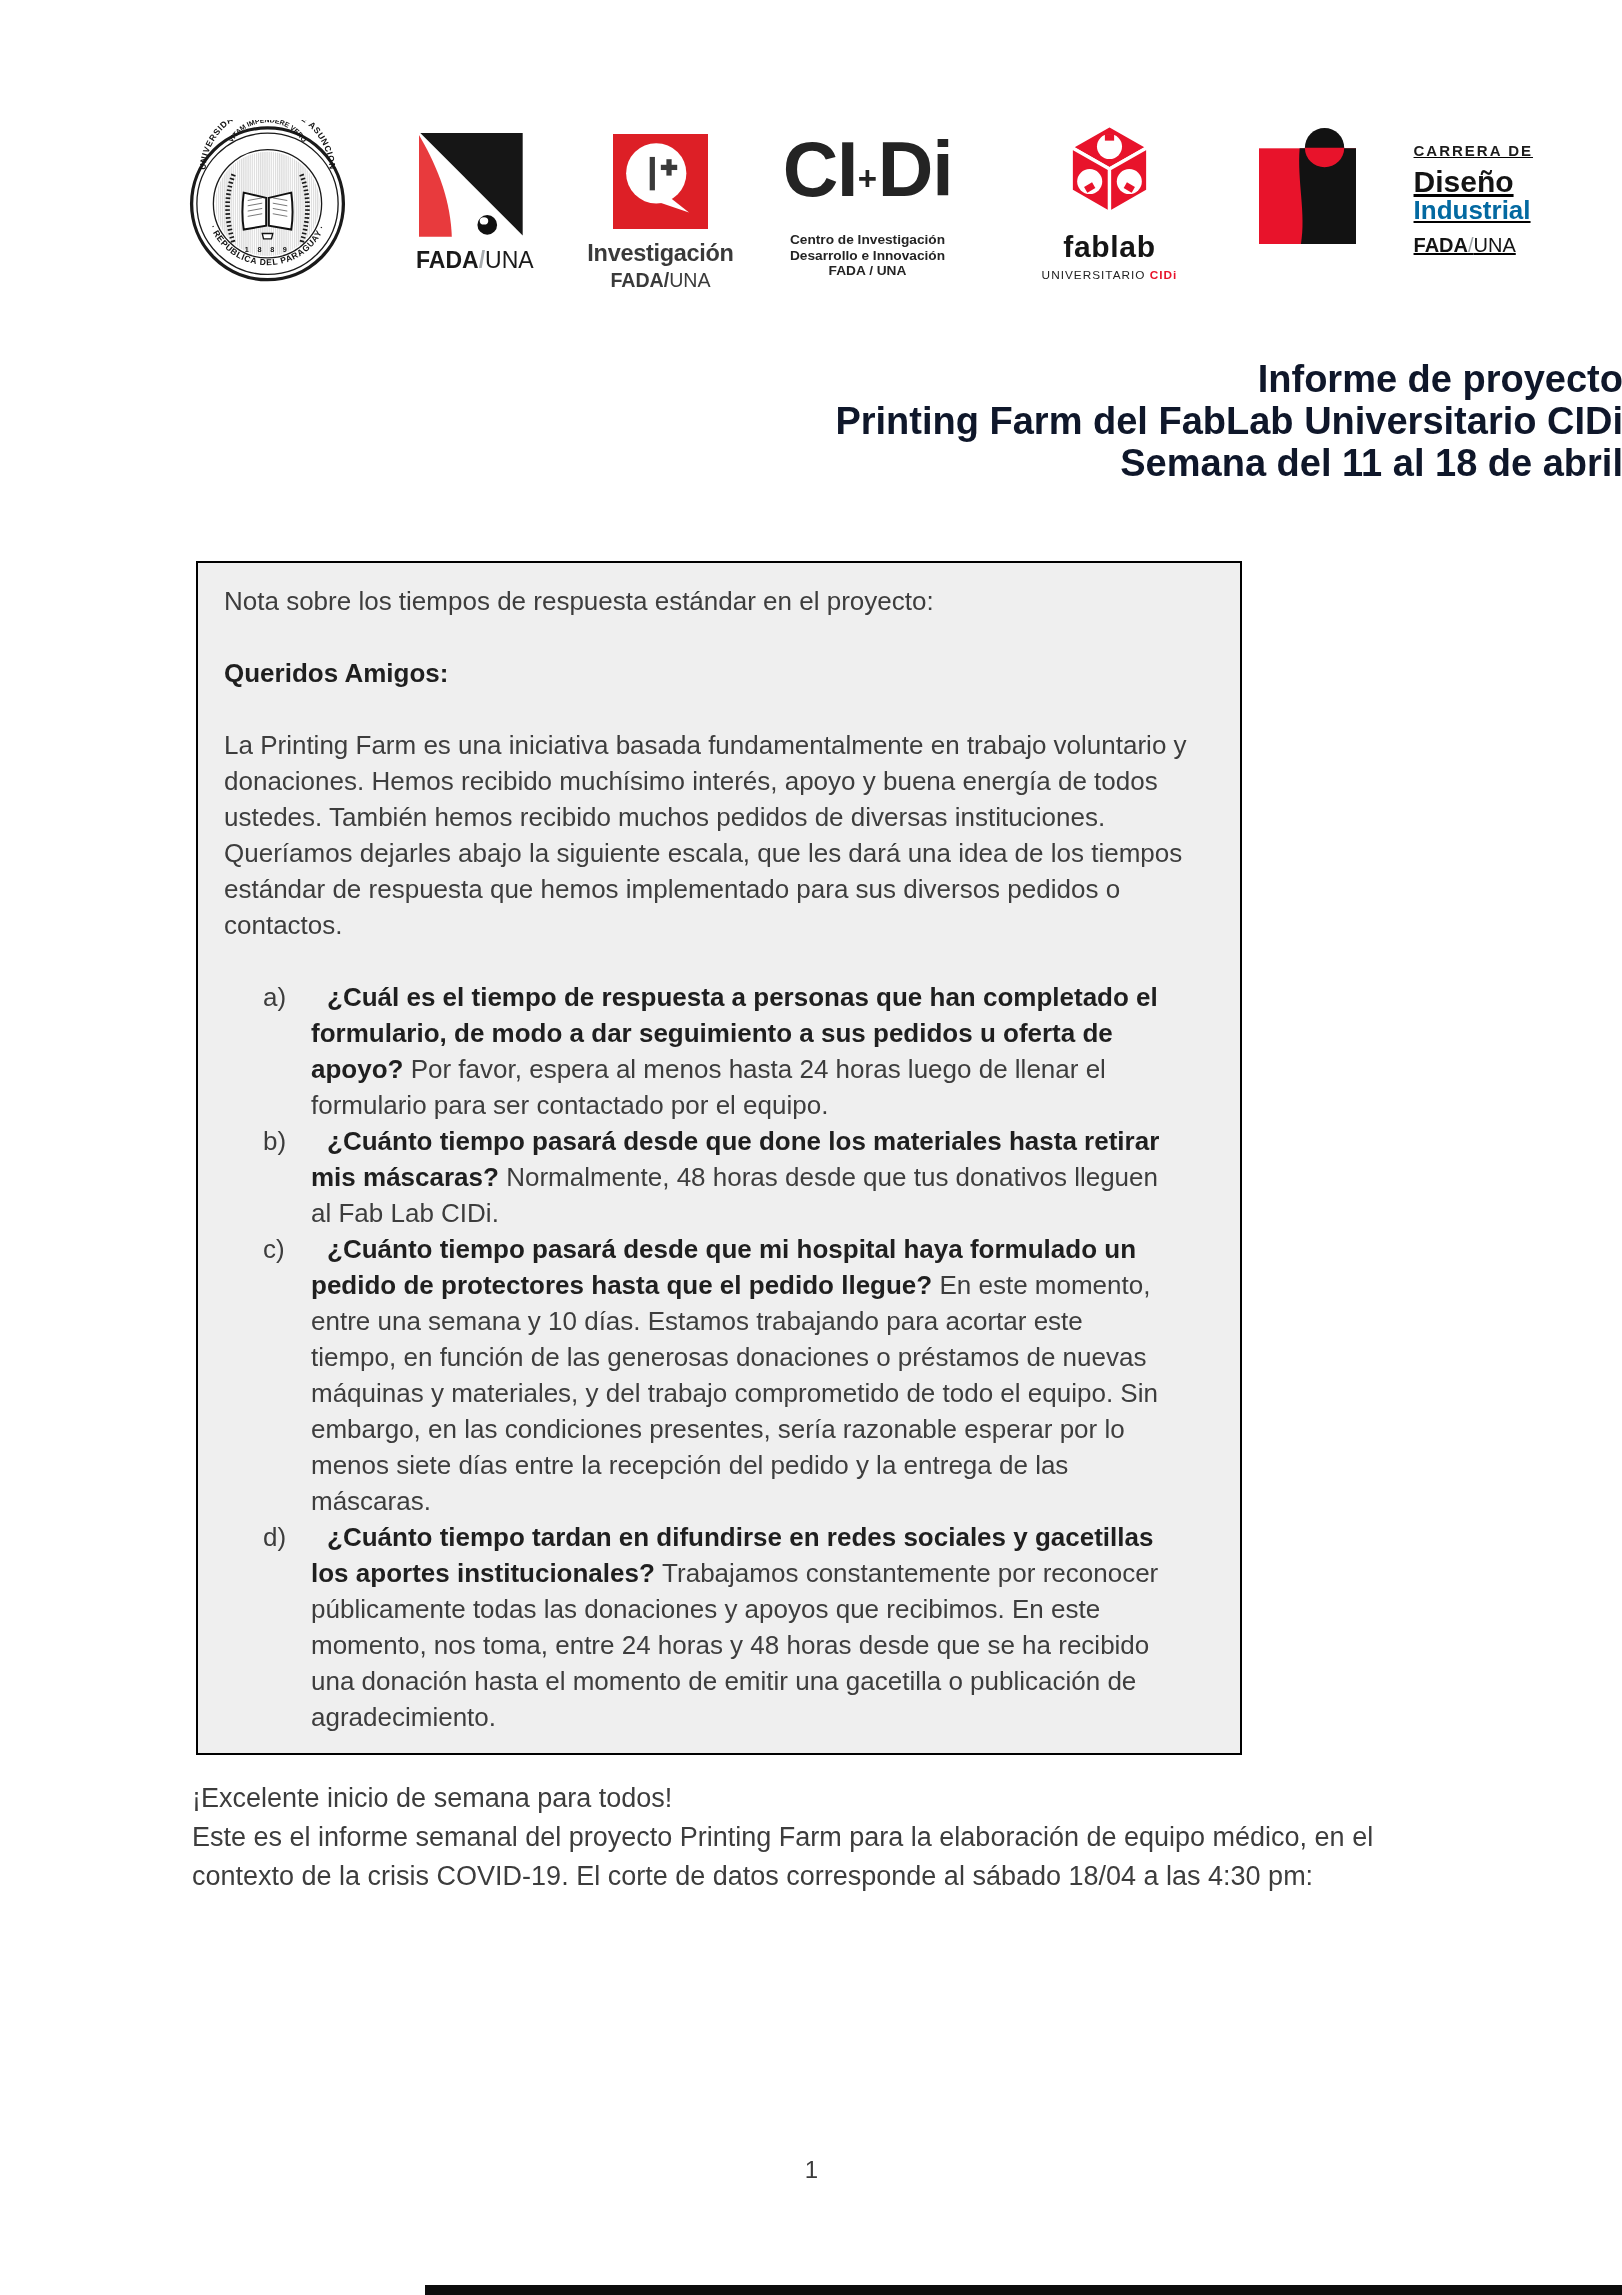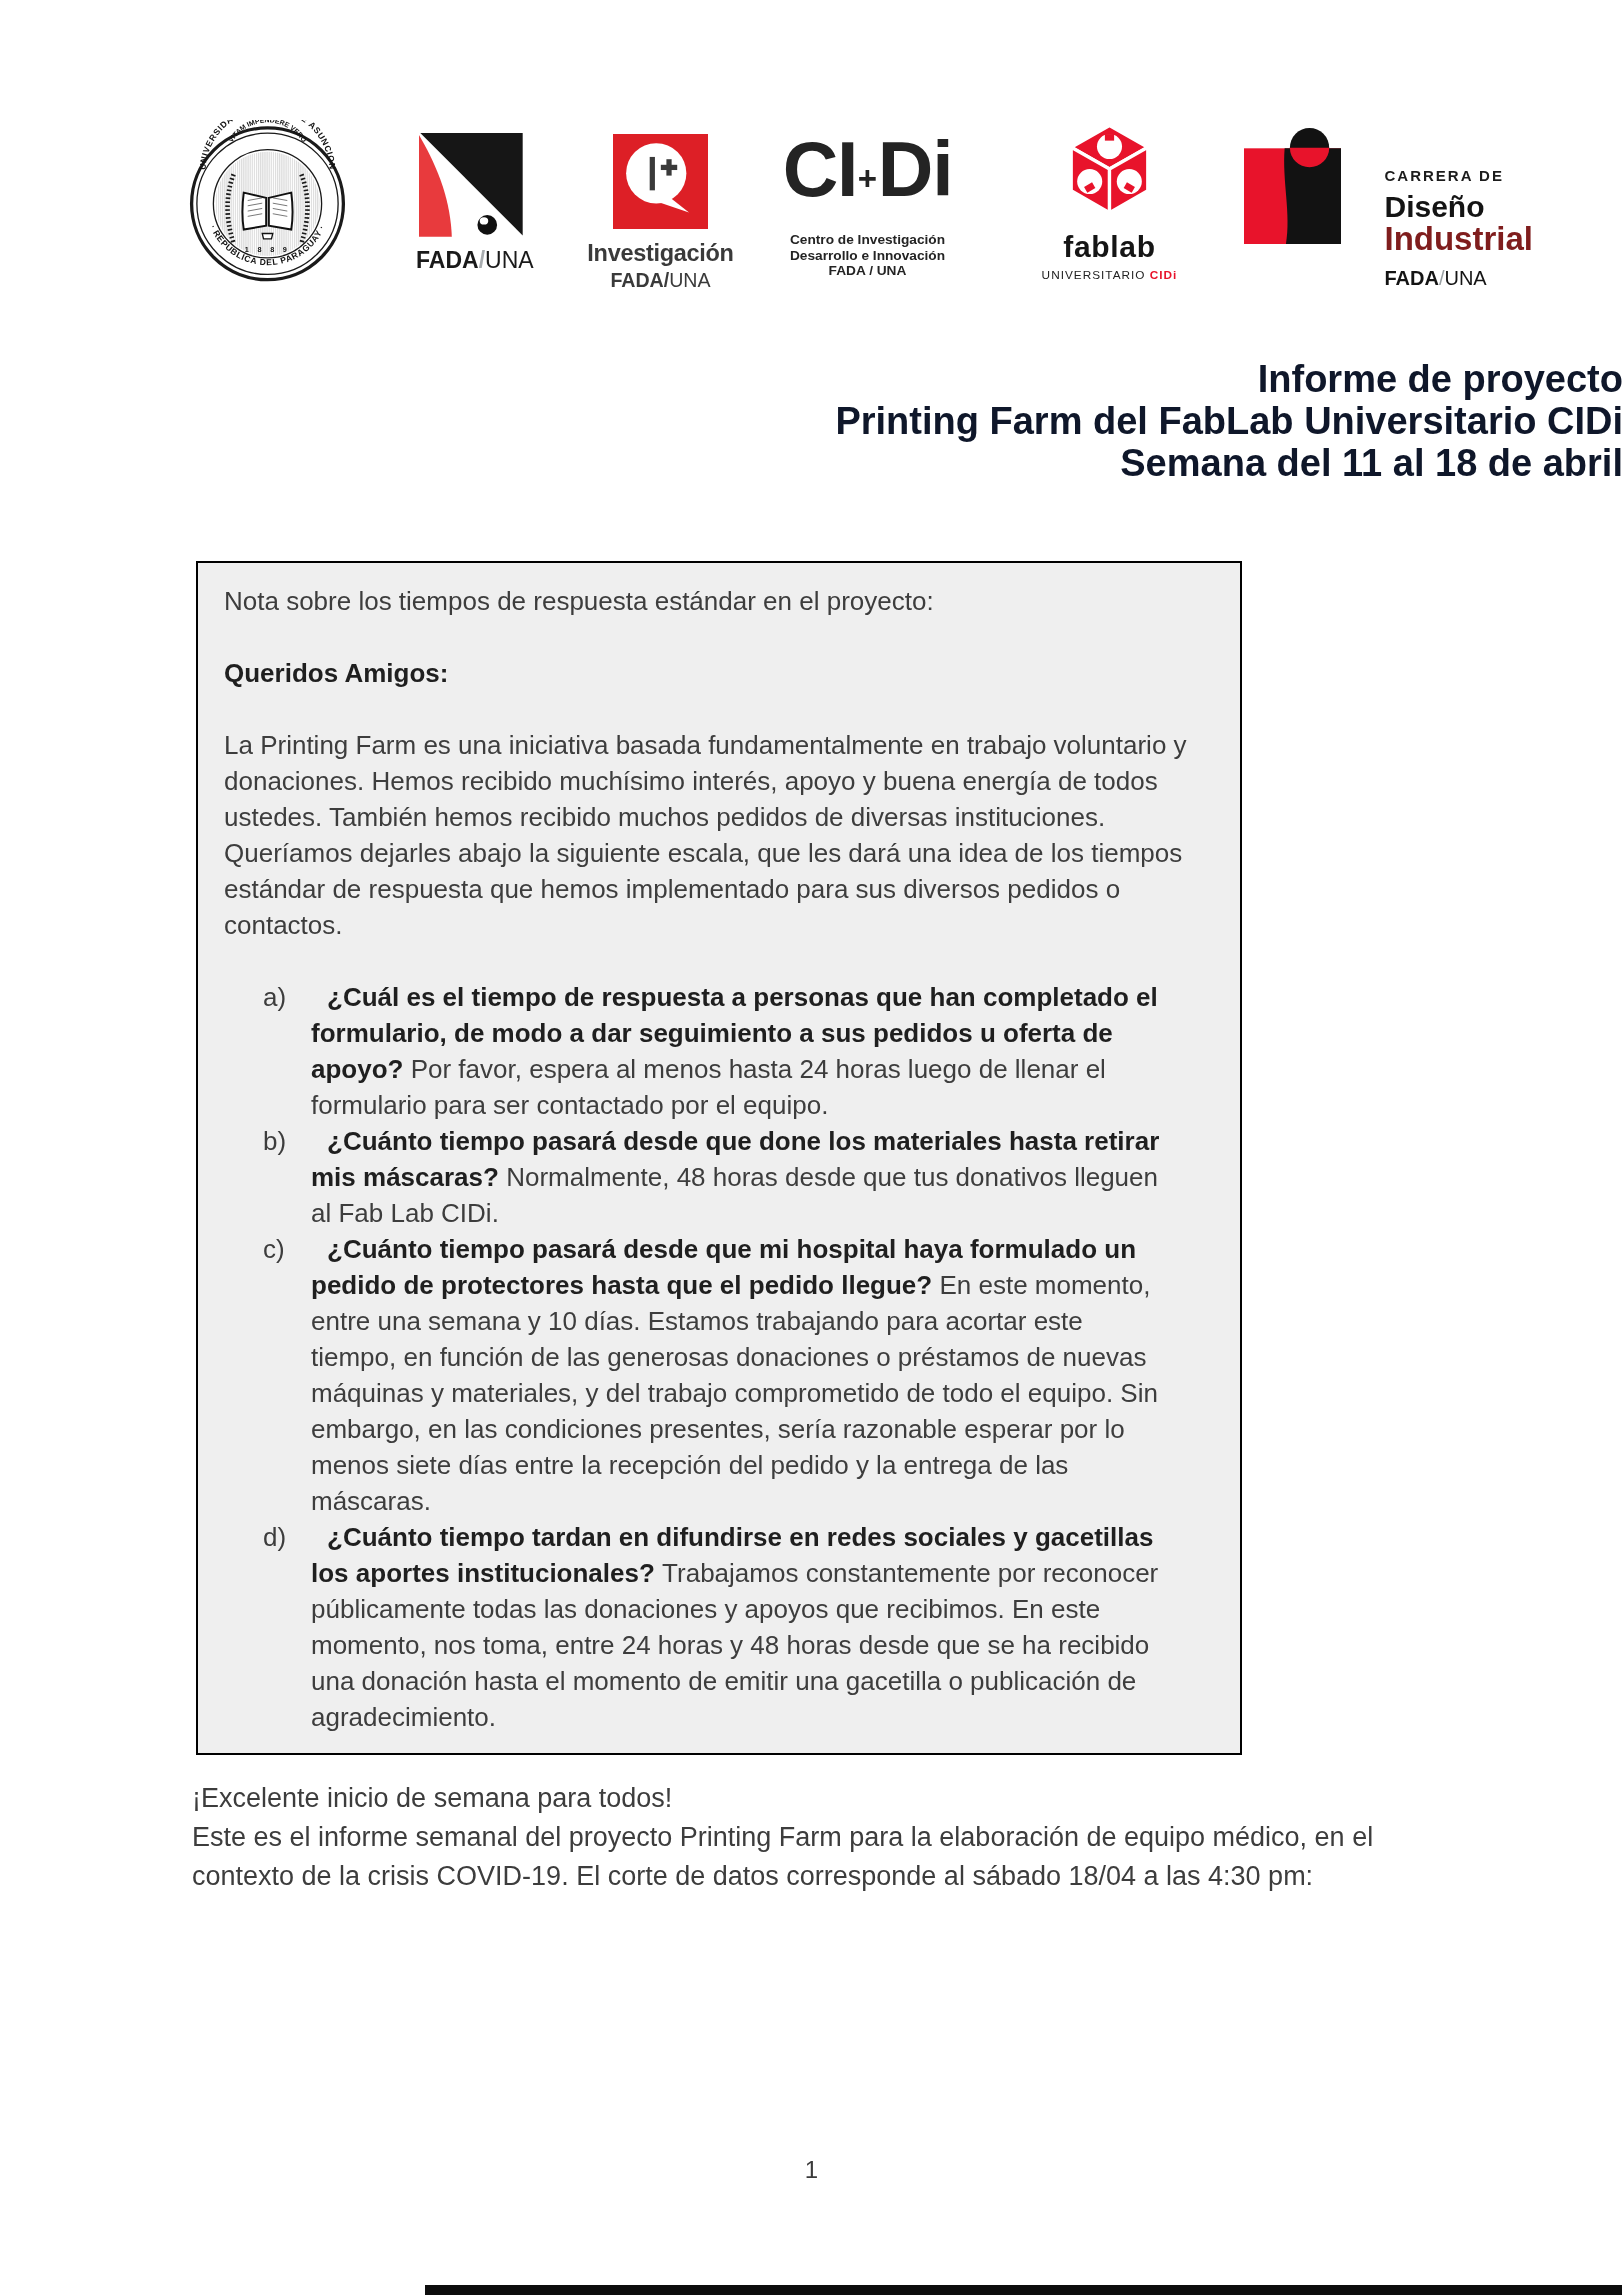--- a/index.html
+++ b/index.html
@@ -31,24 +31,24 @@
   .cidi-glyph .big{font-size:77px;letter-spacing:-1.3px;line-height:1;}
   .cidi-glyph .plus{font-size:33px;font-weight:800;margin:17px 0.7px 0 0.7px;line-height:1;}
   .cidi-lines{margin-top:24px;font-size:13.7px;font-weight:700;color:#242424;line-height:15.7px;}
 
   .logo-fablab{left:1036px;top:122px;width:147px;}
   .fablab-word{margin-top:11.8px;font-size:30px;font-weight:800;letter-spacing:0.7px;color:#151515;line-height:1;}
   .fablab-sub{margin-top:6.5px;font-size:11.8px;letter-spacing:1px;color:#222;}
   .fablab-sub .cidi{color:#e8132b;font-weight:800;}
 
   .logo-carrera{left:1226px;top:128px;width:307px;text-align:left;display:flex;}
-  .carrera-text{margin-left:25px;margin-top:39px;}
+  .carrera-text{margin-left:25px;margin-top:14px;text-decoration:underline;}
   .carrera-l1{font-size:15px;font-weight:700;letter-spacing:2px;color:#1c1c1c;}
   .carrera-l2{font-size:30px;font-weight:700;color:#141414;line-height:1.02;margin-top:7.8px;}
-  .carrera-l3{font-size:33px;font-weight:700;color:#7f1d1d;line-height:1.02;}
+  .carrera-l3{font-size:26px;font-weight:700;color:#0369a1;line-height:1.02;}
   .carrera-l4{margin-top:10.5px;font-size:20px;color:#141414;}
   .carrera-l4 .b{font-weight:700;}
   .carrera-l4 .sl{color:#9aa0a3;}
   .carrera-l4 .r{font-weight:400;}
 
   
   .title{position:absolute;top:358px;left:0;width:100%;text-align:right;
          font-size:38px;font-weight:700;color:#0f172a;line-height:42px;}
 
   

